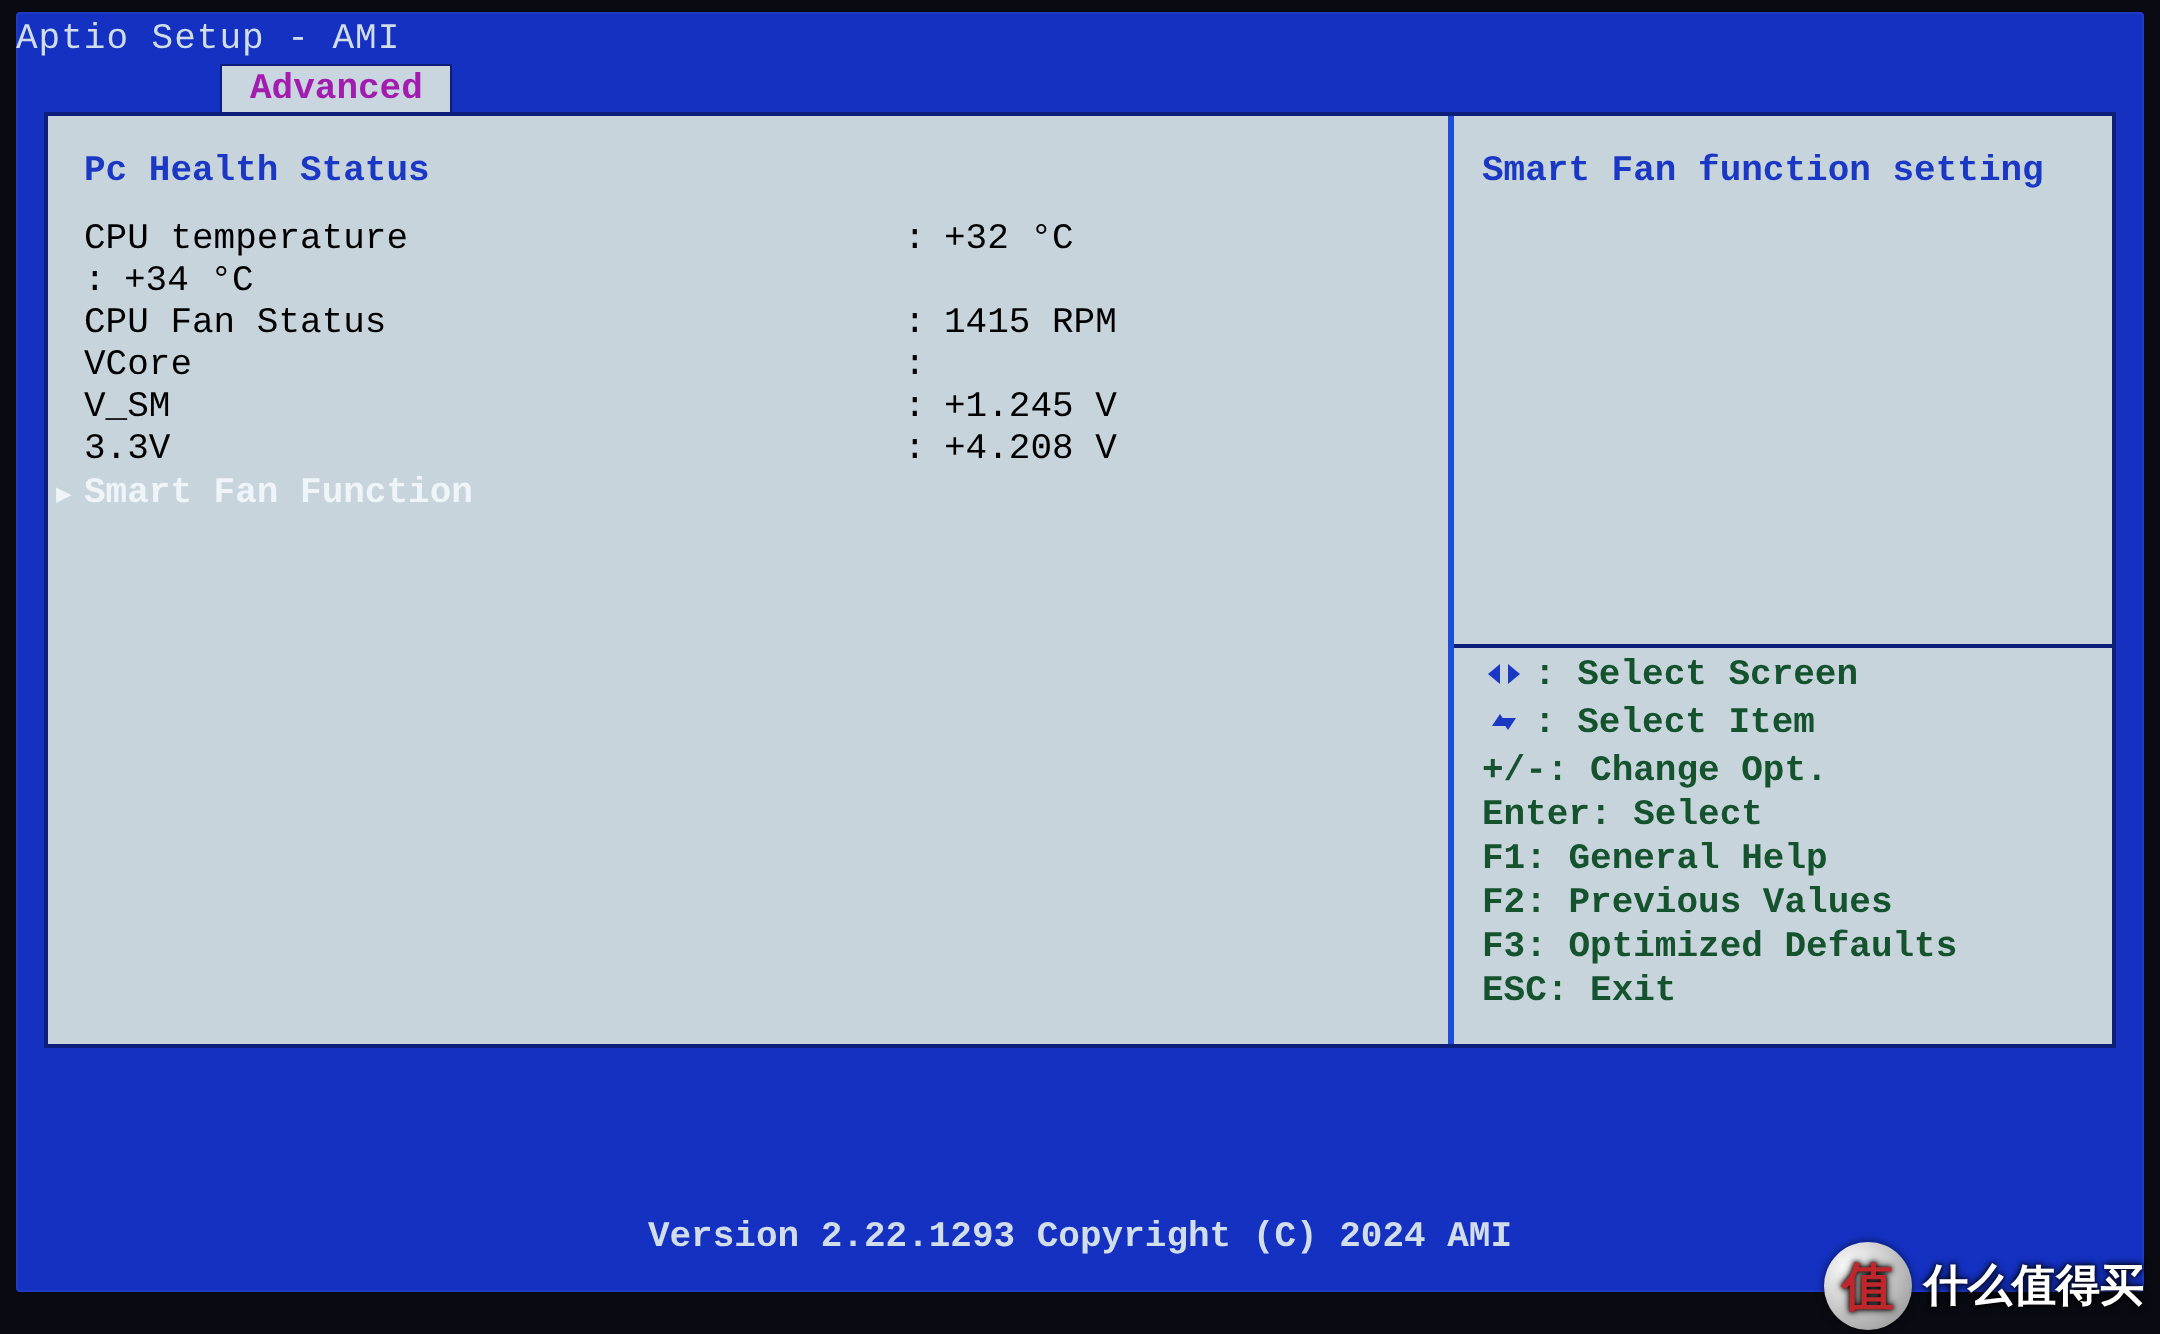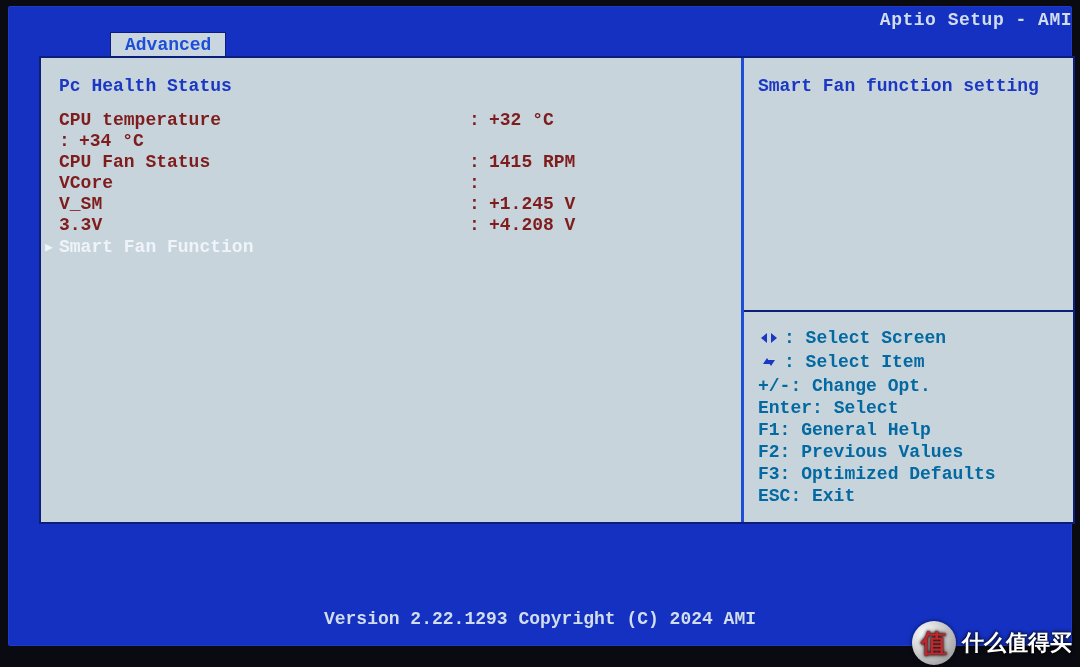--- a/index.html
+++ b/index.html
@@ -19,40 +19,40 @@
     left: 8px;
     top: 6px;
     width: 1064px;
     height: 640px;
     background: #1431c2;
     border-radius: 2px;
     box-shadow: inset 0 0 0 1px rgba(255,255,255,0.05);
   }
   .title {
     width: 100%;
-    text-align: right;
+    text-align: left;
     color: #d2ddea;
-    font-weight: bold;
+    font-weight: normal;
     padding: 4px 0 0 0;
     letter-spacing: 0.5px;
   }
   .tab {
     position: absolute;
     left: 102px;
     top: 26px;
     background: #c9d6df;
-    color: #1d4ed8;
+    color: #a21caf;
     padding: 2px 14px 4px 14px;
     font-weight: bold;
     border: 1px solid #0c1d7a;
     border-bottom: none;
   }
   .panel-wrap {
     position: absolute;
-    left: 31px;
+    left: 14px;
     top: 50px;
     width: 1036px;
     height: 468px;
     background: #c7d4dc;
     border: 2px solid #0c1d7a;
     display: flex;
   }
   .main {
     flex: 0 0 700px;
     position: relative;
@@ -67,41 +67,41 @@
   .help-top {
     padding: 18px 14px;
     color: #1a38c4;
     font-weight: bold;
   }
   .help-divider {
     border-top: 2px solid #0c1d7a;
     margin-top: auto;
   }
   .help-bottom {
-    padding: 14px 14px 14px 14px;
-    color: #0369a1;
+    padding: 2px 14px 14px 14px;
+    color: #14532d;
     font-weight: bold;
   }
   .kb-line {
     margin: 2px 0;
   }
   .kb-icon {
     display: inline-block;
     vertical-align: -2px;
     margin-right: 4px;
   }
   .section-hdr {
     color: #1a38c4;
     font-weight: bold;
     margin-bottom: 14px;
   }
   .row {
     display: flex;
-    color: #7f1d1d;
-    font-weight: bold;
+    color: #000000;
+    font-weight: normal;
     margin: 1px 0;
     align-items: center;
   }
   .row .label { flex: 0 0 410px; }
   .row .colon { flex: 0 0 20px; }
   .row .value { flex: 1; }
   .selected-row {
     display: flex;
     align-items: center;
     color: #eef4f8;

